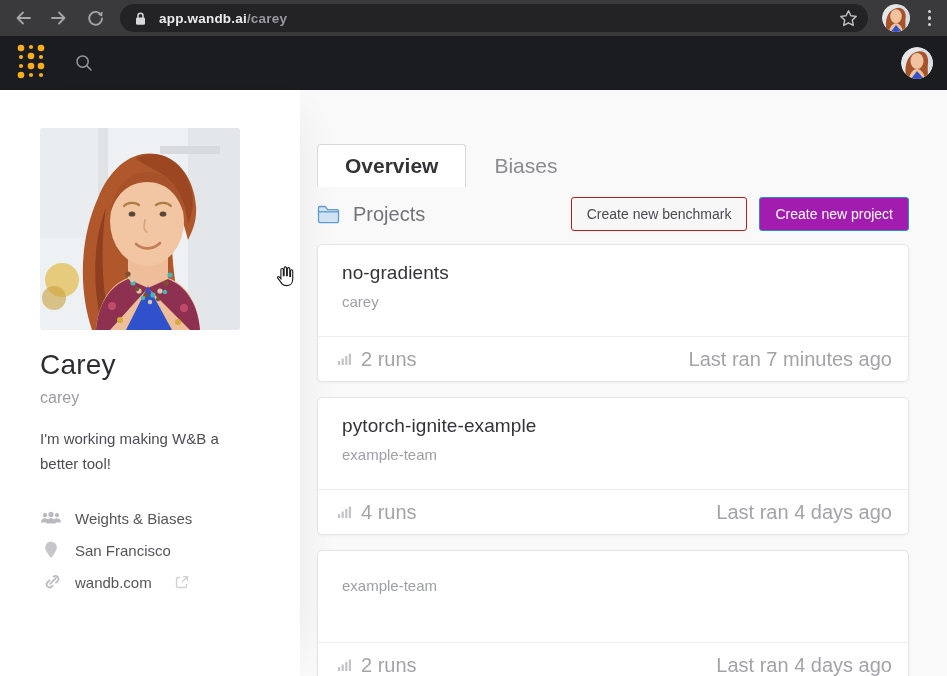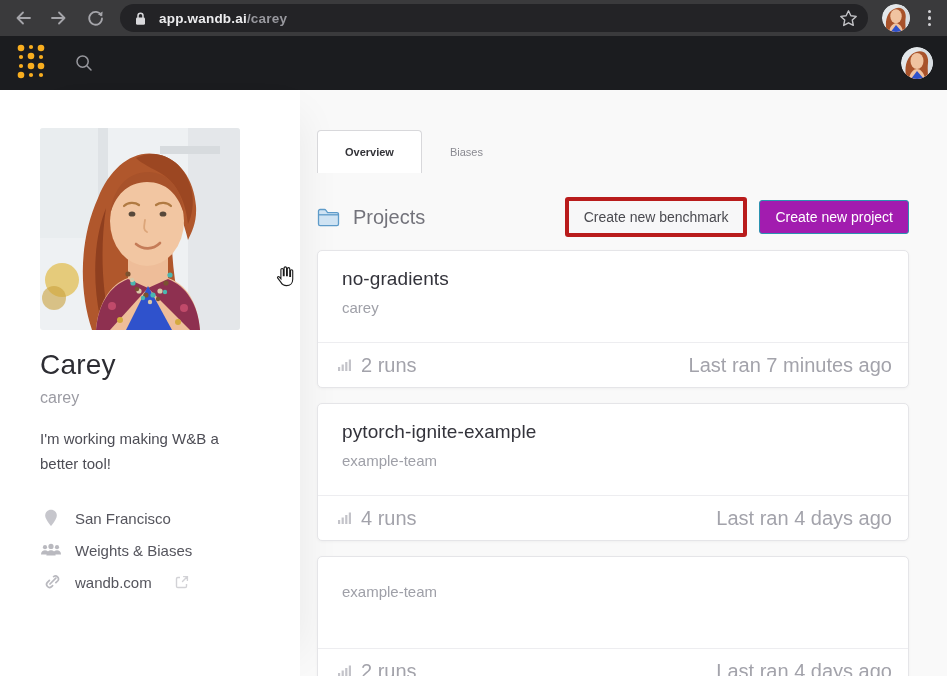--- a/index.html
+++ b/index.html
@@ -53,33 +53,33 @@
   .meta-row { display:flex; align-items:center; gap:13px; height:32px; }
   .meta-icon { width:22px; display:flex; justify-content:center; flex:0 0 auto; }
   .meta-label { font-size:15px; color:#55555d; }
   .ext-icon { margin-left:9px; display:flex; }
 
   .main { width:592px; margin-left:17px; padding-top:40px; }
 
   .tabs { display:flex; height:43px; margin-bottom:24px; }
   .tab {
     height:43px; display:flex; align-items:center; justify-content:center;
-    font-size:11px; cursor:pointer; padding:0 28px;
+    font-size:21px; cursor:pointer; padding:0 28px;margin-top:14px;
   }
   .tab.active {
     background:#fff; border:1px solid #d8d8db; border-bottom:none;
     border-radius:4px 4px 0 0; color:#333338; font-weight:bold; padding:0 27px;
   }
   .tab.inactive { color:#8a8a91; }
 
   .projects-header { display:flex; align-items:center; margin-bottom:13px; }
   .projects-title { font-size:20px; color:#73737b; margin-left:13px; }
   .ph-spacer { flex:1; }
   .btn { font-size:14px; border-radius:3px; padding:8px 15px; cursor:pointer; white-space:nowrap; }
-  .btn.secondary { background:#f7f7f8; border:4px solid #b91c1c; color:#4a4a50; margin-right:12px; }
+  .btn.secondary { background:#f7f7f8; border:1px solid #b91c1c; color:#4a4a50; margin-right:12px; }
   .btn.primary { background:#a21caf; border:1px solid #2b93b1; color:#fff; }
 
   .card {
     background:#fff; border:1px solid #e5e5e8; border-radius:5px;
     box-shadow:0 1px 3px rgba(0,0,0,.04); margin-bottom:15px;
     height:138px; display:flex; flex-direction:column; cursor:pointer;
   }
   .card-body { flex:1; padding:17px 24px 0; }
   .card-title { font-size:19px; color:#33333b; letter-spacing:.1px; }
   .card-owner { font-size:15px; color:#9fa0a8; margin-top:9px; }
@@ -251,40 +251,40 @@
         </g>
       </svg>
     </span>
     <h1 class="profile-name">Carey</h1>
     <div class="profile-username">carey</div>
     <div class="profile-bio">I'm working  making W&amp;B a better tool!</div>
 
     <div class="meta-list">
       <div class="meta-row">
         <span class="meta-icon">
-          <svg width="14" height="18" viewBox="0 0 14 18">
-            <path d="M7 0.8 C3.6 0.8 1.2 3.3 1.2 6.5 C1.2 10.6 7 17 7 17 C7 17 12.8 10.6 12.8 6.5 C12.8 3.3 10.4 0.8 7 0.8Z" fill="#c6c6cc"></path>
-          </svg>
-        </span>
-        <span class="meta-label">San Francisco</span>
-      </div>
-      <div class="meta-row">
-        <span class="meta-icon">
           <svg width="22" height="14" viewBox="0 0 22 14">
             <g fill="#b9b9bf">
               <circle cx="5" cy="4.2" r="2.1"></circle>
                 <path d="M1 11.5 C1 8.6 3 7.3 5 7.3 C7 7.3 9 8.6 9 11.5Z"></path>
               <circle cx="17" cy="4.2" r="2.1"></circle>
                 <path d="M13 11.5 C13 8.6 15 7.3 17 7.3 C19 7.3 21 8.6 21 11.5Z"></path>
               <circle cx="11" cy="3.4" r="2.6"></circle>
                 <path d="M6.4 12.6 C6.4 9 8.8 7.2 11 7.2 C13.2 7.2 15.6 9 15.6 12.6Z"></path>
             </g>
           </svg>
         </span>
         <span class="meta-label">Weights &amp; Biases</span>
+      </div>
+      <div class="meta-row">
+        <span class="meta-icon">
+          <svg width="14" height="18" viewBox="0 0 14 18">
+            <path d="M7 0.8 C3.6 0.8 1.2 3.3 1.2 6.5 C1.2 10.6 7 17 7 17 C7 17 12.8 10.6 12.8 6.5 C12.8 3.3 10.4 0.8 7 0.8Z" fill="#c6c6cc"></path>
+          </svg>
+        </span>
+        <span class="meta-label">San Francisco</span>
       </div>
       <div class="meta-row">
         <span class="meta-icon">
           <svg width="17" height="17" viewBox="0 0 17 17">
             <g fill="none" stroke="#b9b9bf" stroke-width="1.7" stroke-linecap="round">
               <path d="M7 10 L12.8 4.2 M10.6 2.6 a3 3 0 0 1 4.2 4.2 l-1.9 1.9"></path>
               <path d="M6.4 6.4 L4.2 8.6 a3 3 0 0 0 4.2 4.2 l1.2-1.2"></path>
             </g>
           </svg>
         </span>

